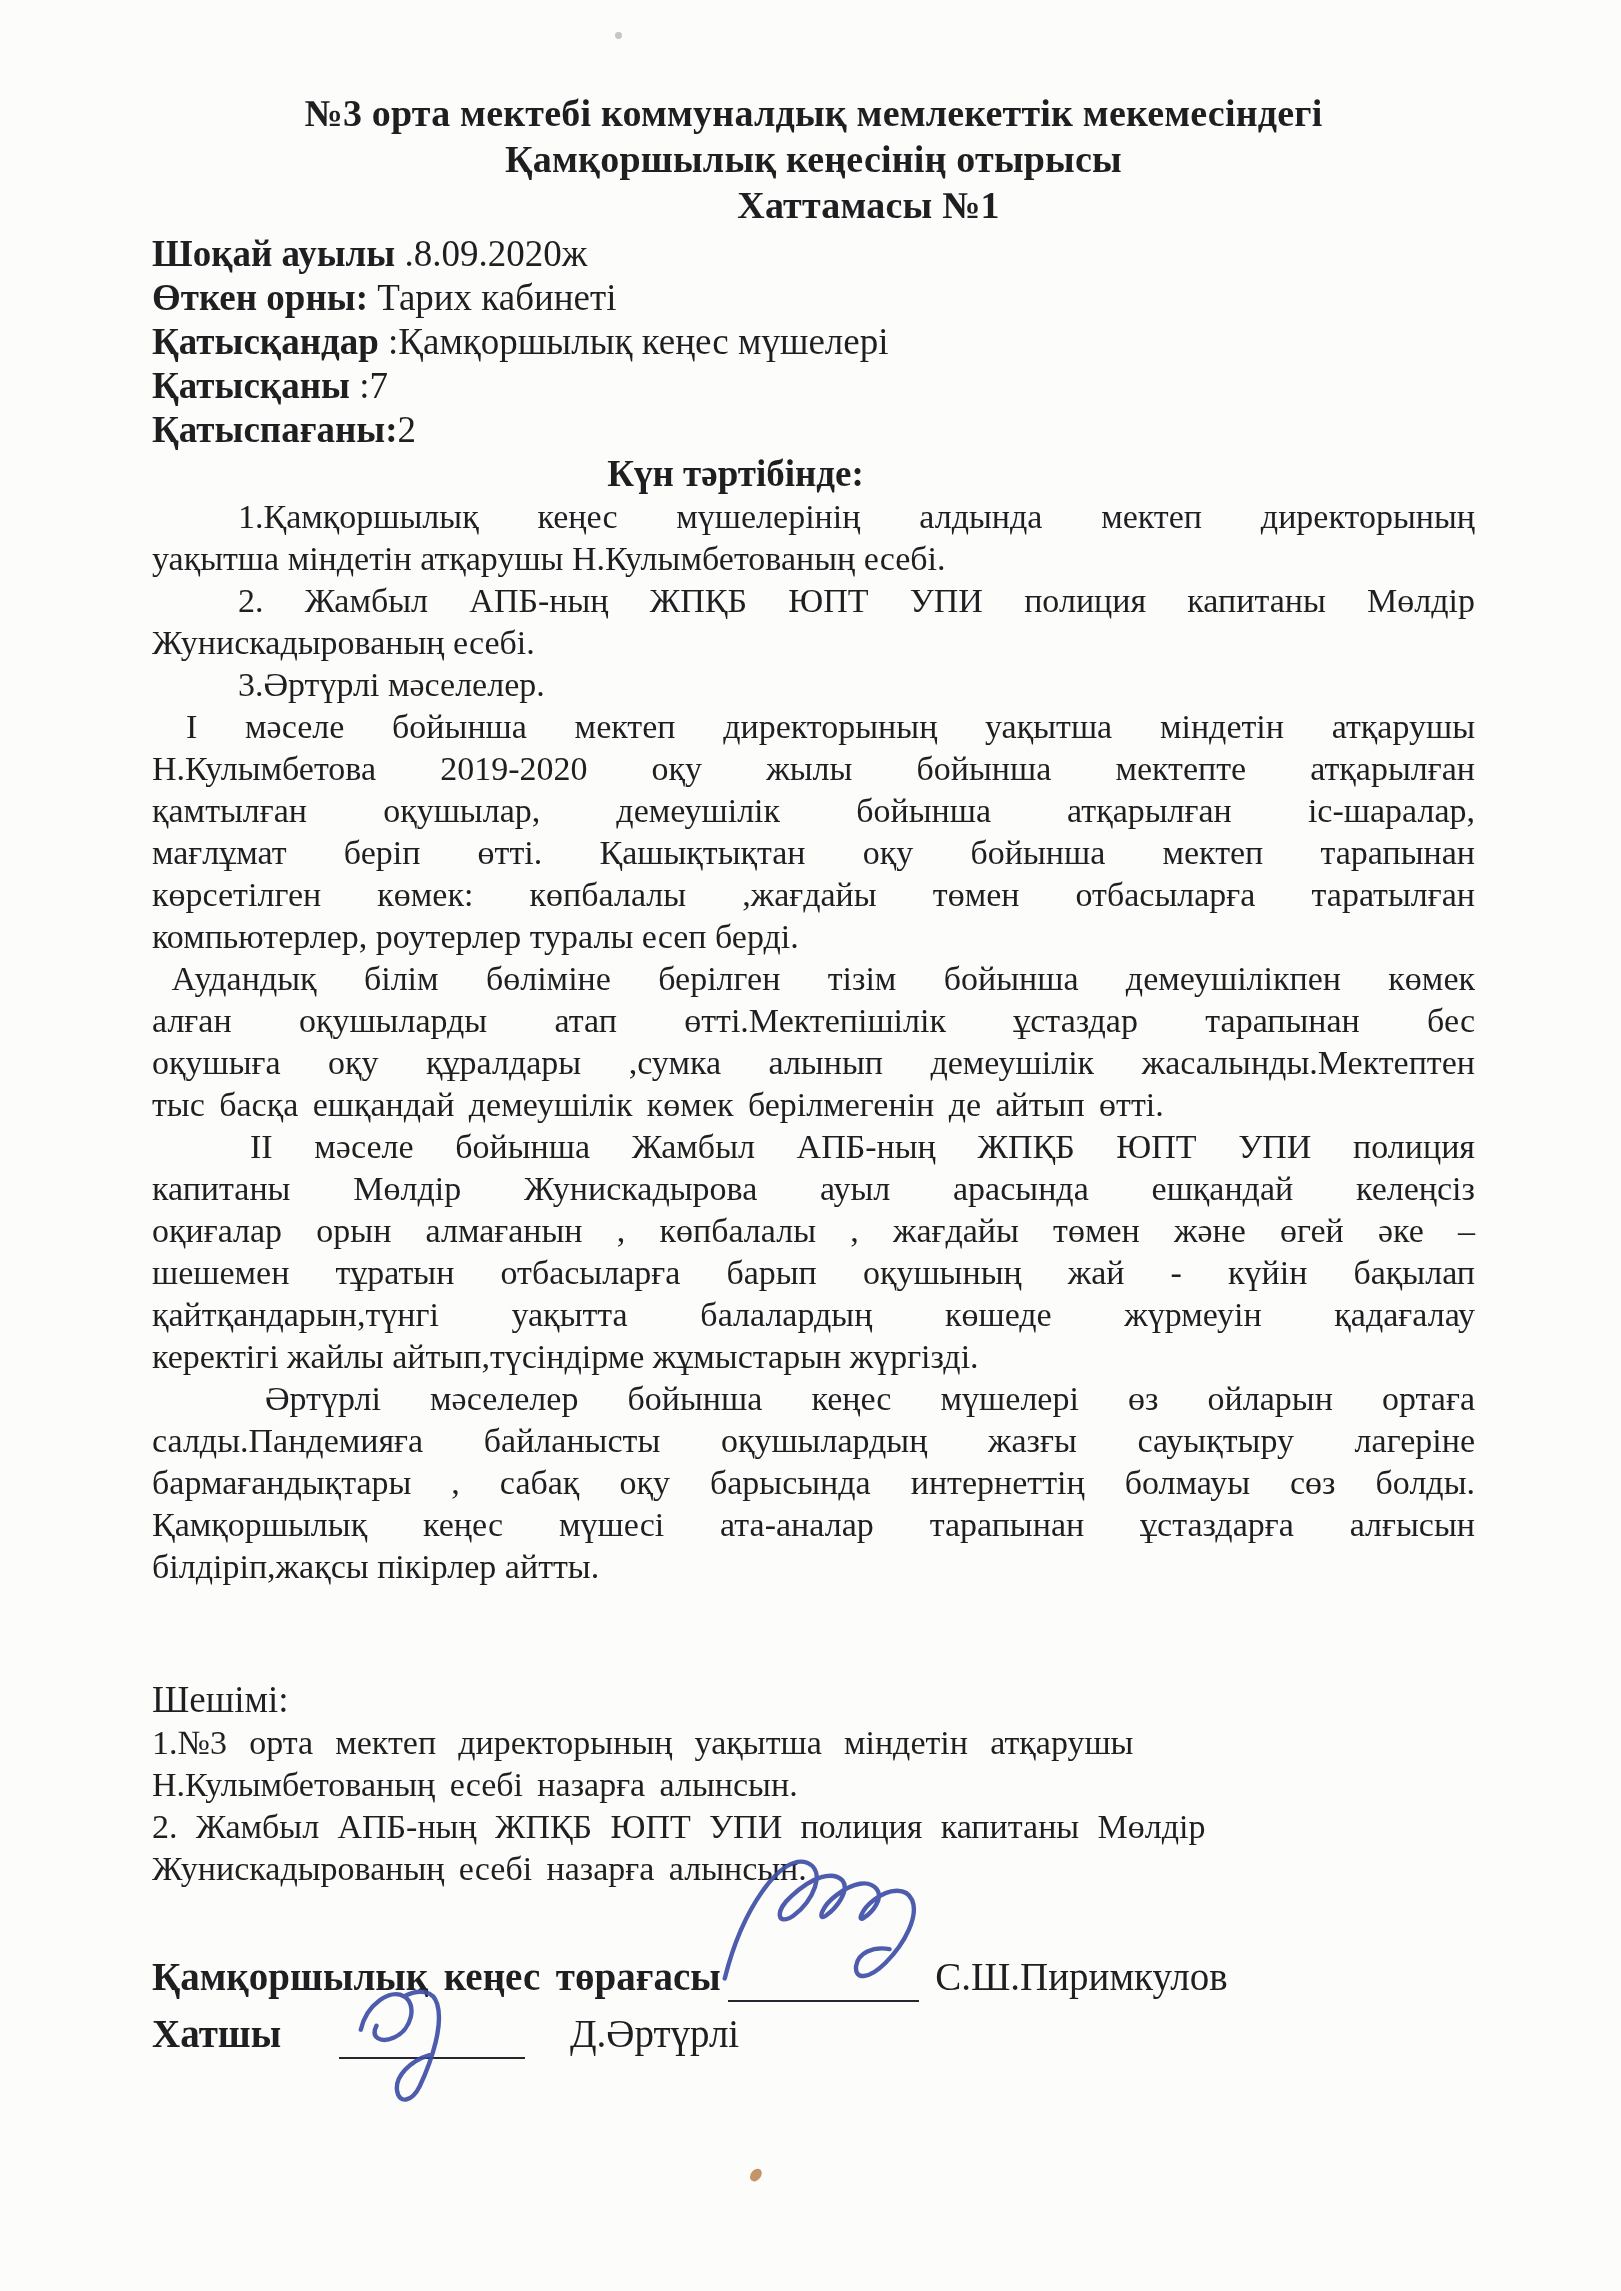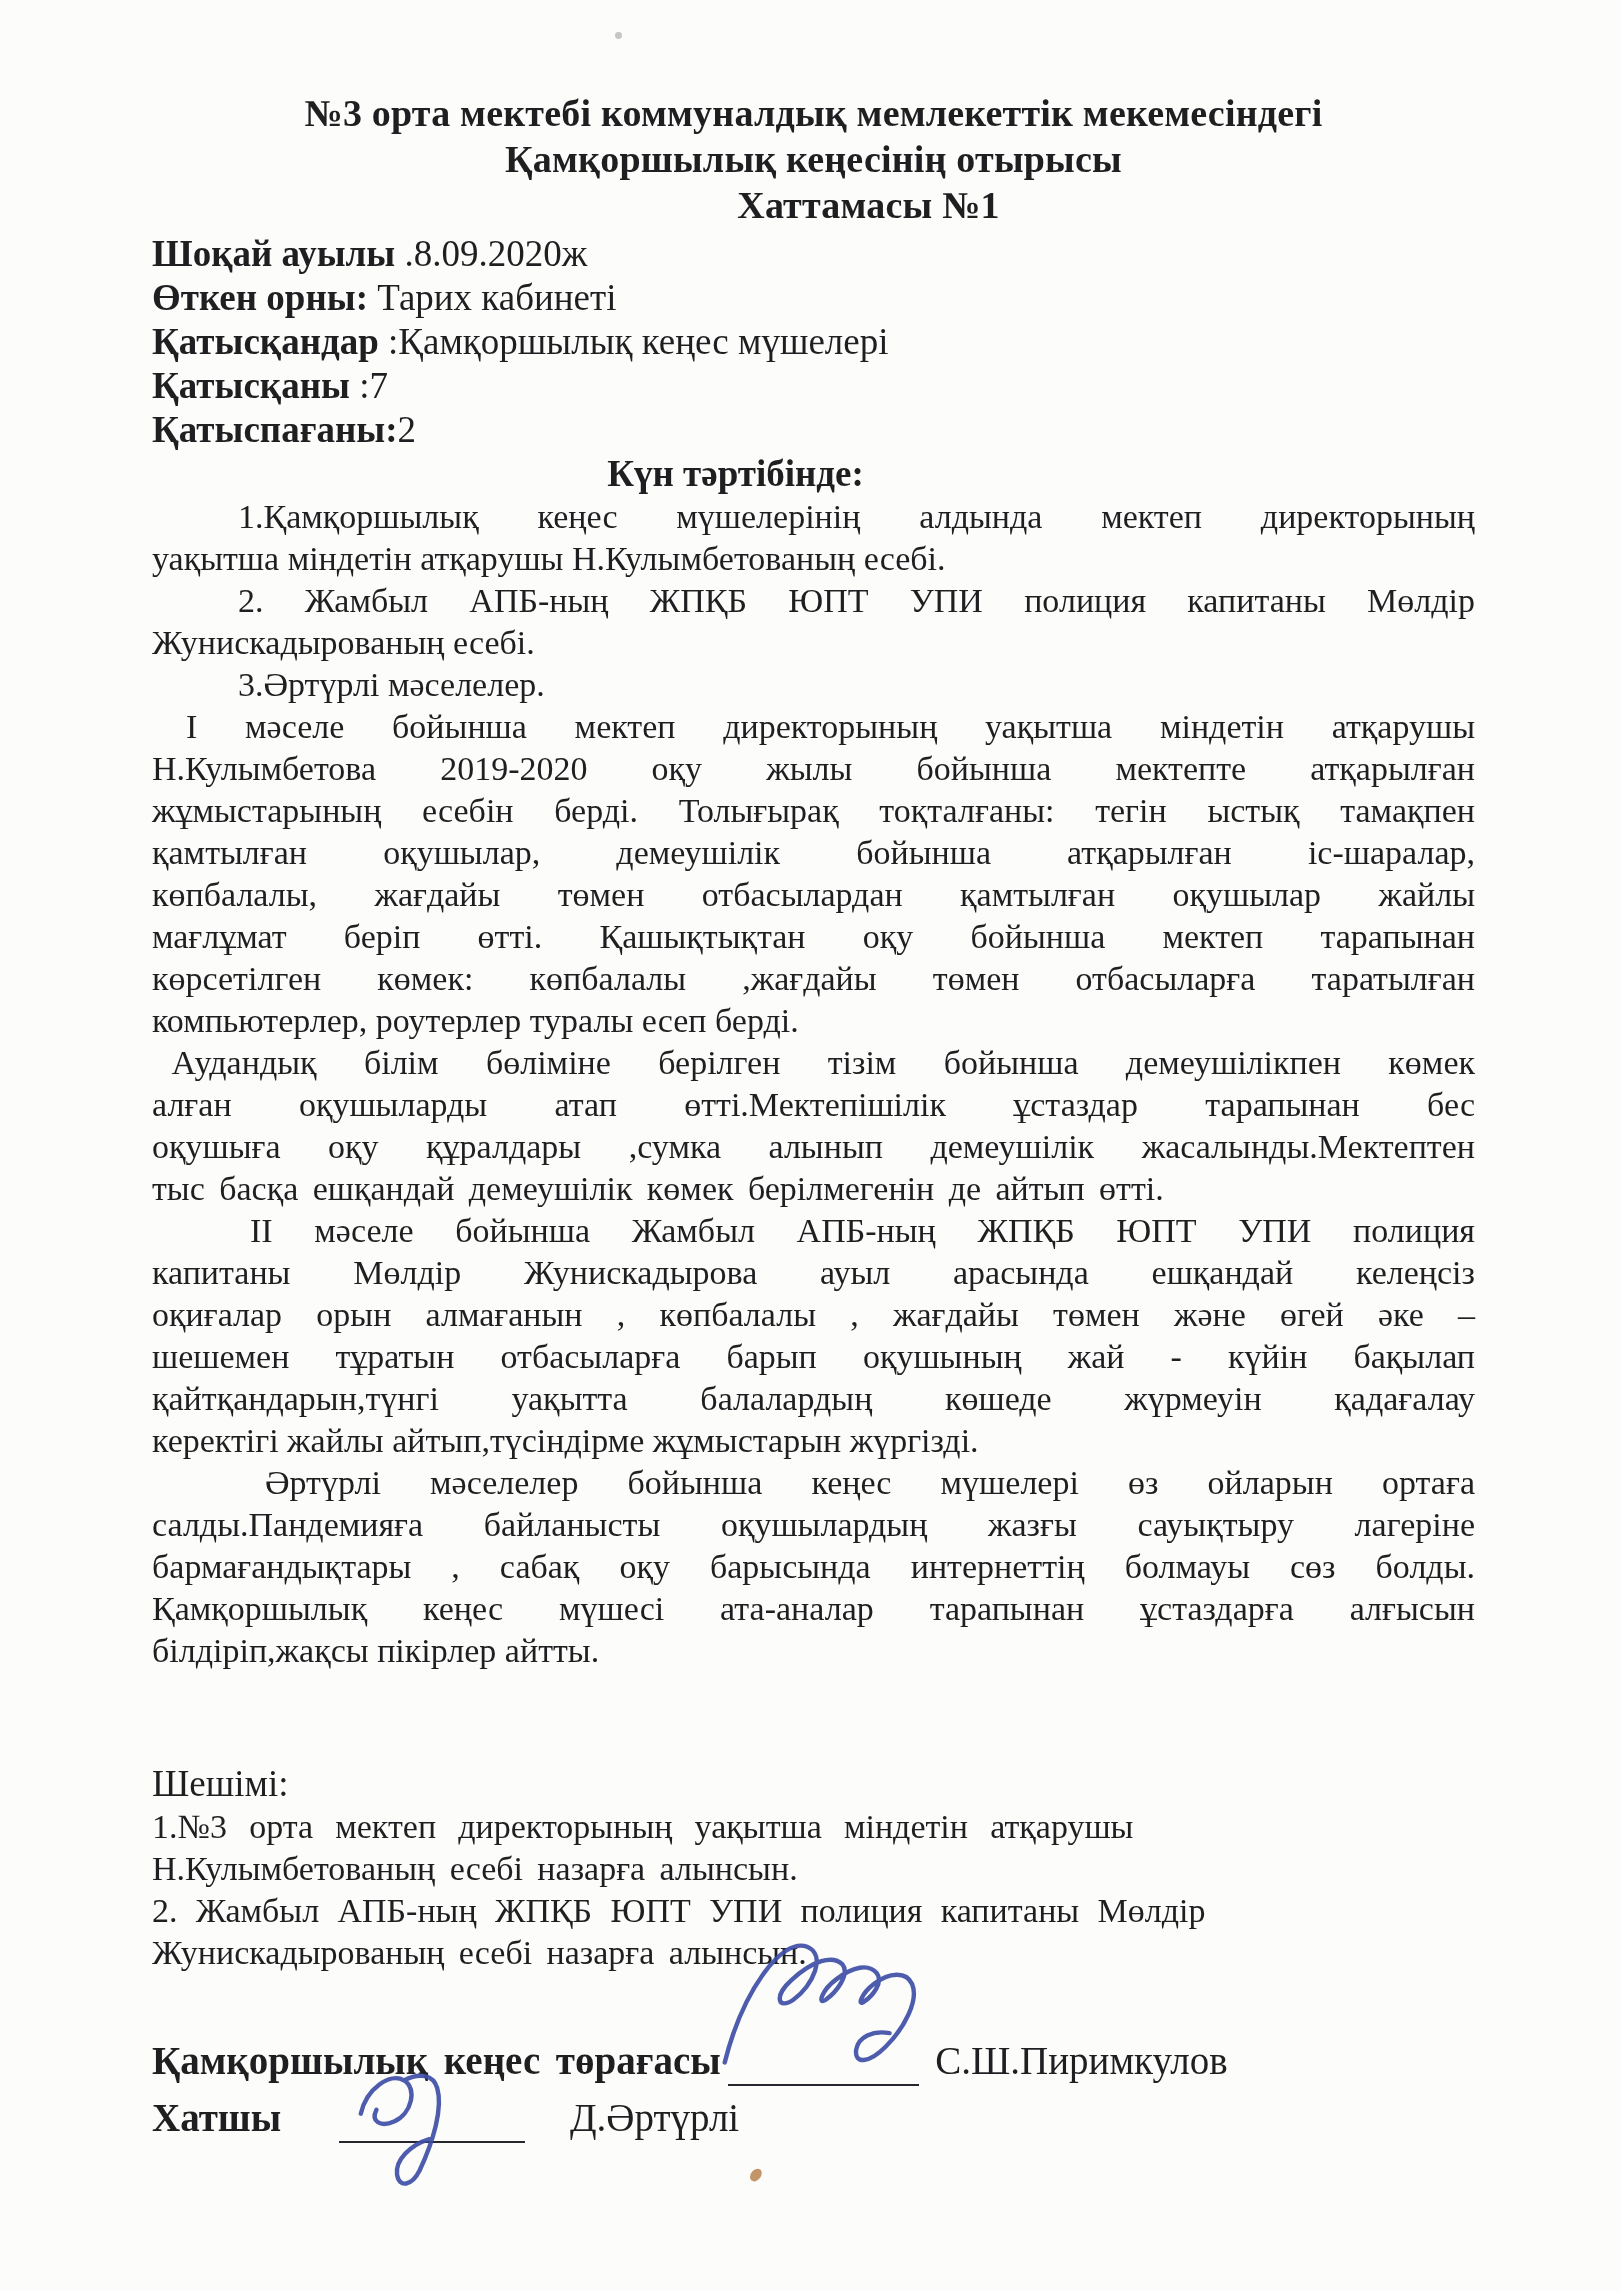--- a/index.html
+++ b/index.html
@@ -72,23 +72,21 @@
       <div class="line j i88">1.Қамқоршылық кеңес мүшелерінің алдында мектеп директорының</div>
       <div class="line">уақытша міндетін атқарушы Н.Кулымбетованың есебі.</div>
       <div class="line j i88">2. Жамбыл АПБ-ның ЖПҚБ ЮПТ УПИ полиция капитаны Мөлдір</div>
       <div class="line">Жунискадырованың есебі.</div>
       <div class="line i88">3.Әртүрлі мәселелер.</div>
     </div>
 
     <div>
       <div class="line j i35">I мәселе бойынша мектеп директорының уақытша міндетін атқарушы</div>
       <div class="line j">Н.Кулымбетова 2019-2020 оқу жылы бойынша мектепте атқарылған</div>
-      <div class="line j">жұмыстарының есебін берді. Толығырақ тоқталғаны: тегін ыстық тамақпен</div>
       <div class="line j">қамтылған оқушылар, демеушілік бойынша атқарылған іс-шаралар,</div>
-      <div class="line j">көпбалалы, жағдайы төмен отбасылардан қамтылған оқушылар жайлы</div>
       <div class="line j">мағлұмат беріп өтті. Қашықтықтан оқу бойынша мектеп тарапынан</div>
       <div class="line j">көрсетілген көмек: көпбалалы ,жағдайы төмен отбасыларға таратылған</div>
       <div class="line">компьютерлер, роутерлер туралы есеп берді.</div>
     </div>
 
     <div>
       <div class="line j i20">Аудандық білім бөліміне берілген тізім бойынша демеушілікпен көмек</div>
       <div class="line j">алған оқушыларды атап өтті.Мектепішілік ұстаздар тарапынан бес</div>
       <div class="line j">оқушыға оқу құралдары ,сумка алынып демеушілік жасалынды.Мектептен</div>
       <div class="line ws6">тыс басқа ешқандай демеушілік көмек берілмегенін де айтып өтті.</div>

